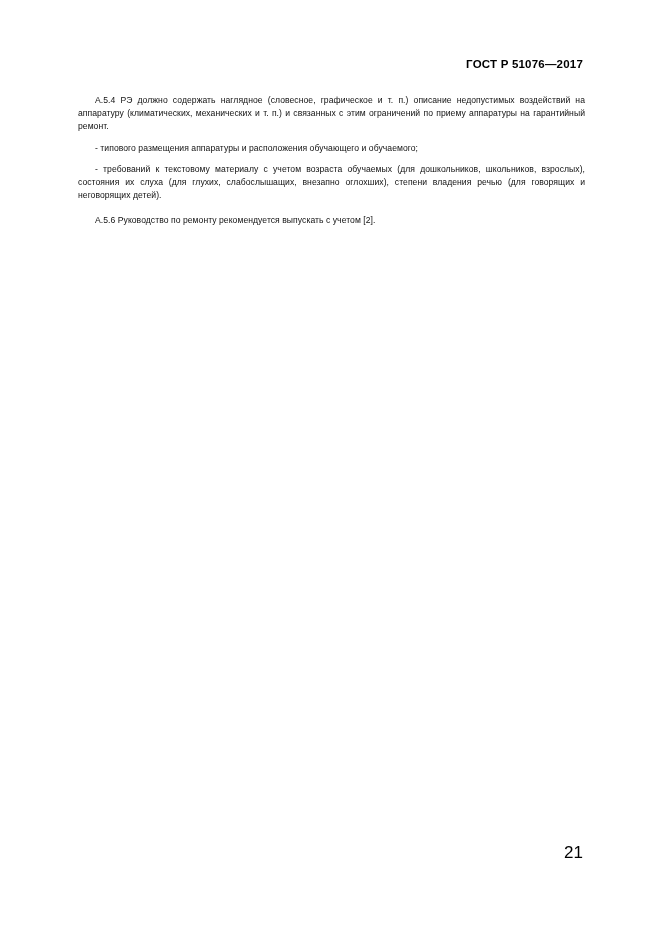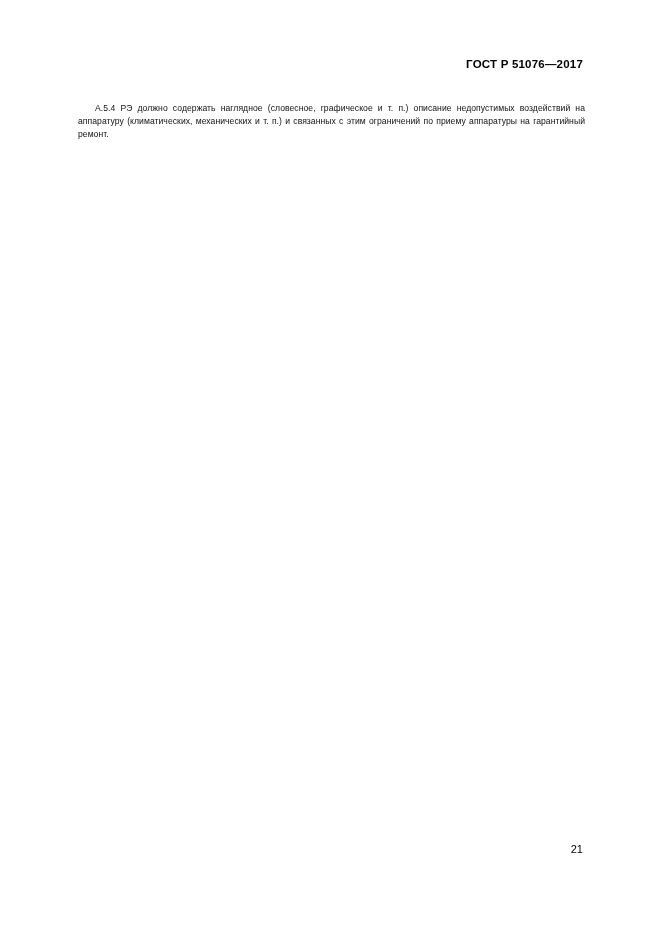--- a/index.html
+++ b/index.html
@@ -37,48 +37,51 @@
     position: absolute;
     left: 78px;
     top: 86px;
     width: 507px;
   }
   .para {
     font-size: 8.6px;
     line-height: 13.2px;
     text-align: justify;
     text-justify: inter-word;
-    margin: 16px 0 0 0;
+    margin: 8px 0 0 0;
     color: #111;
     letter-spacing: 0.05px;
   }
   .para.indent {
     text-indent: 17px;
   }
   .para.dash {
     text-indent: 17px;
   }
   .gap-small {
     height: 4px;
   }
   .footer-page {
     position: absolute;
     right: 78px;
     top: 843px;
-    font-size: 11px;
+    font-size: 17px;
     color: #000;
   }
 </style>
 </head>
 <body>
 
 <div class="page">
 
   <div class="header">ГОСТ Р 51076—2017</div>
 
   <div class="content">
     <p class="para indent">А.5.4 РЭ должно содержать наглядное (словесное, графическое и т. п.) описание недопустимых воздействий на аппаратуру (климатических, механических и т. п.) и связанных с этим ограничений по приему аппаратуры на гарантийный ремонт.</p>
+    <p class="para dash">- типового размещения аппаратуры и расположения обучающего и обучаемого;</p>
+    <p class="para dash">- требований к текстовому материалу с учетом возраста обучаемых (для дошкольников, школьников, взрослых), состояния их слуха (для глухих, слабослышащих, внезапно оглохших), степени владения речью (для говорящих и неговорящих детей).</p>
     <div class="gap-small"></div>
+    <p class="para indent">А.5.6 Руководство по ремонту рекомендуется выпускать с учетом [2].</p>
   </div>
 
   <div class="footer-page">21</div>
 
 </div>
 
 </body></html>

